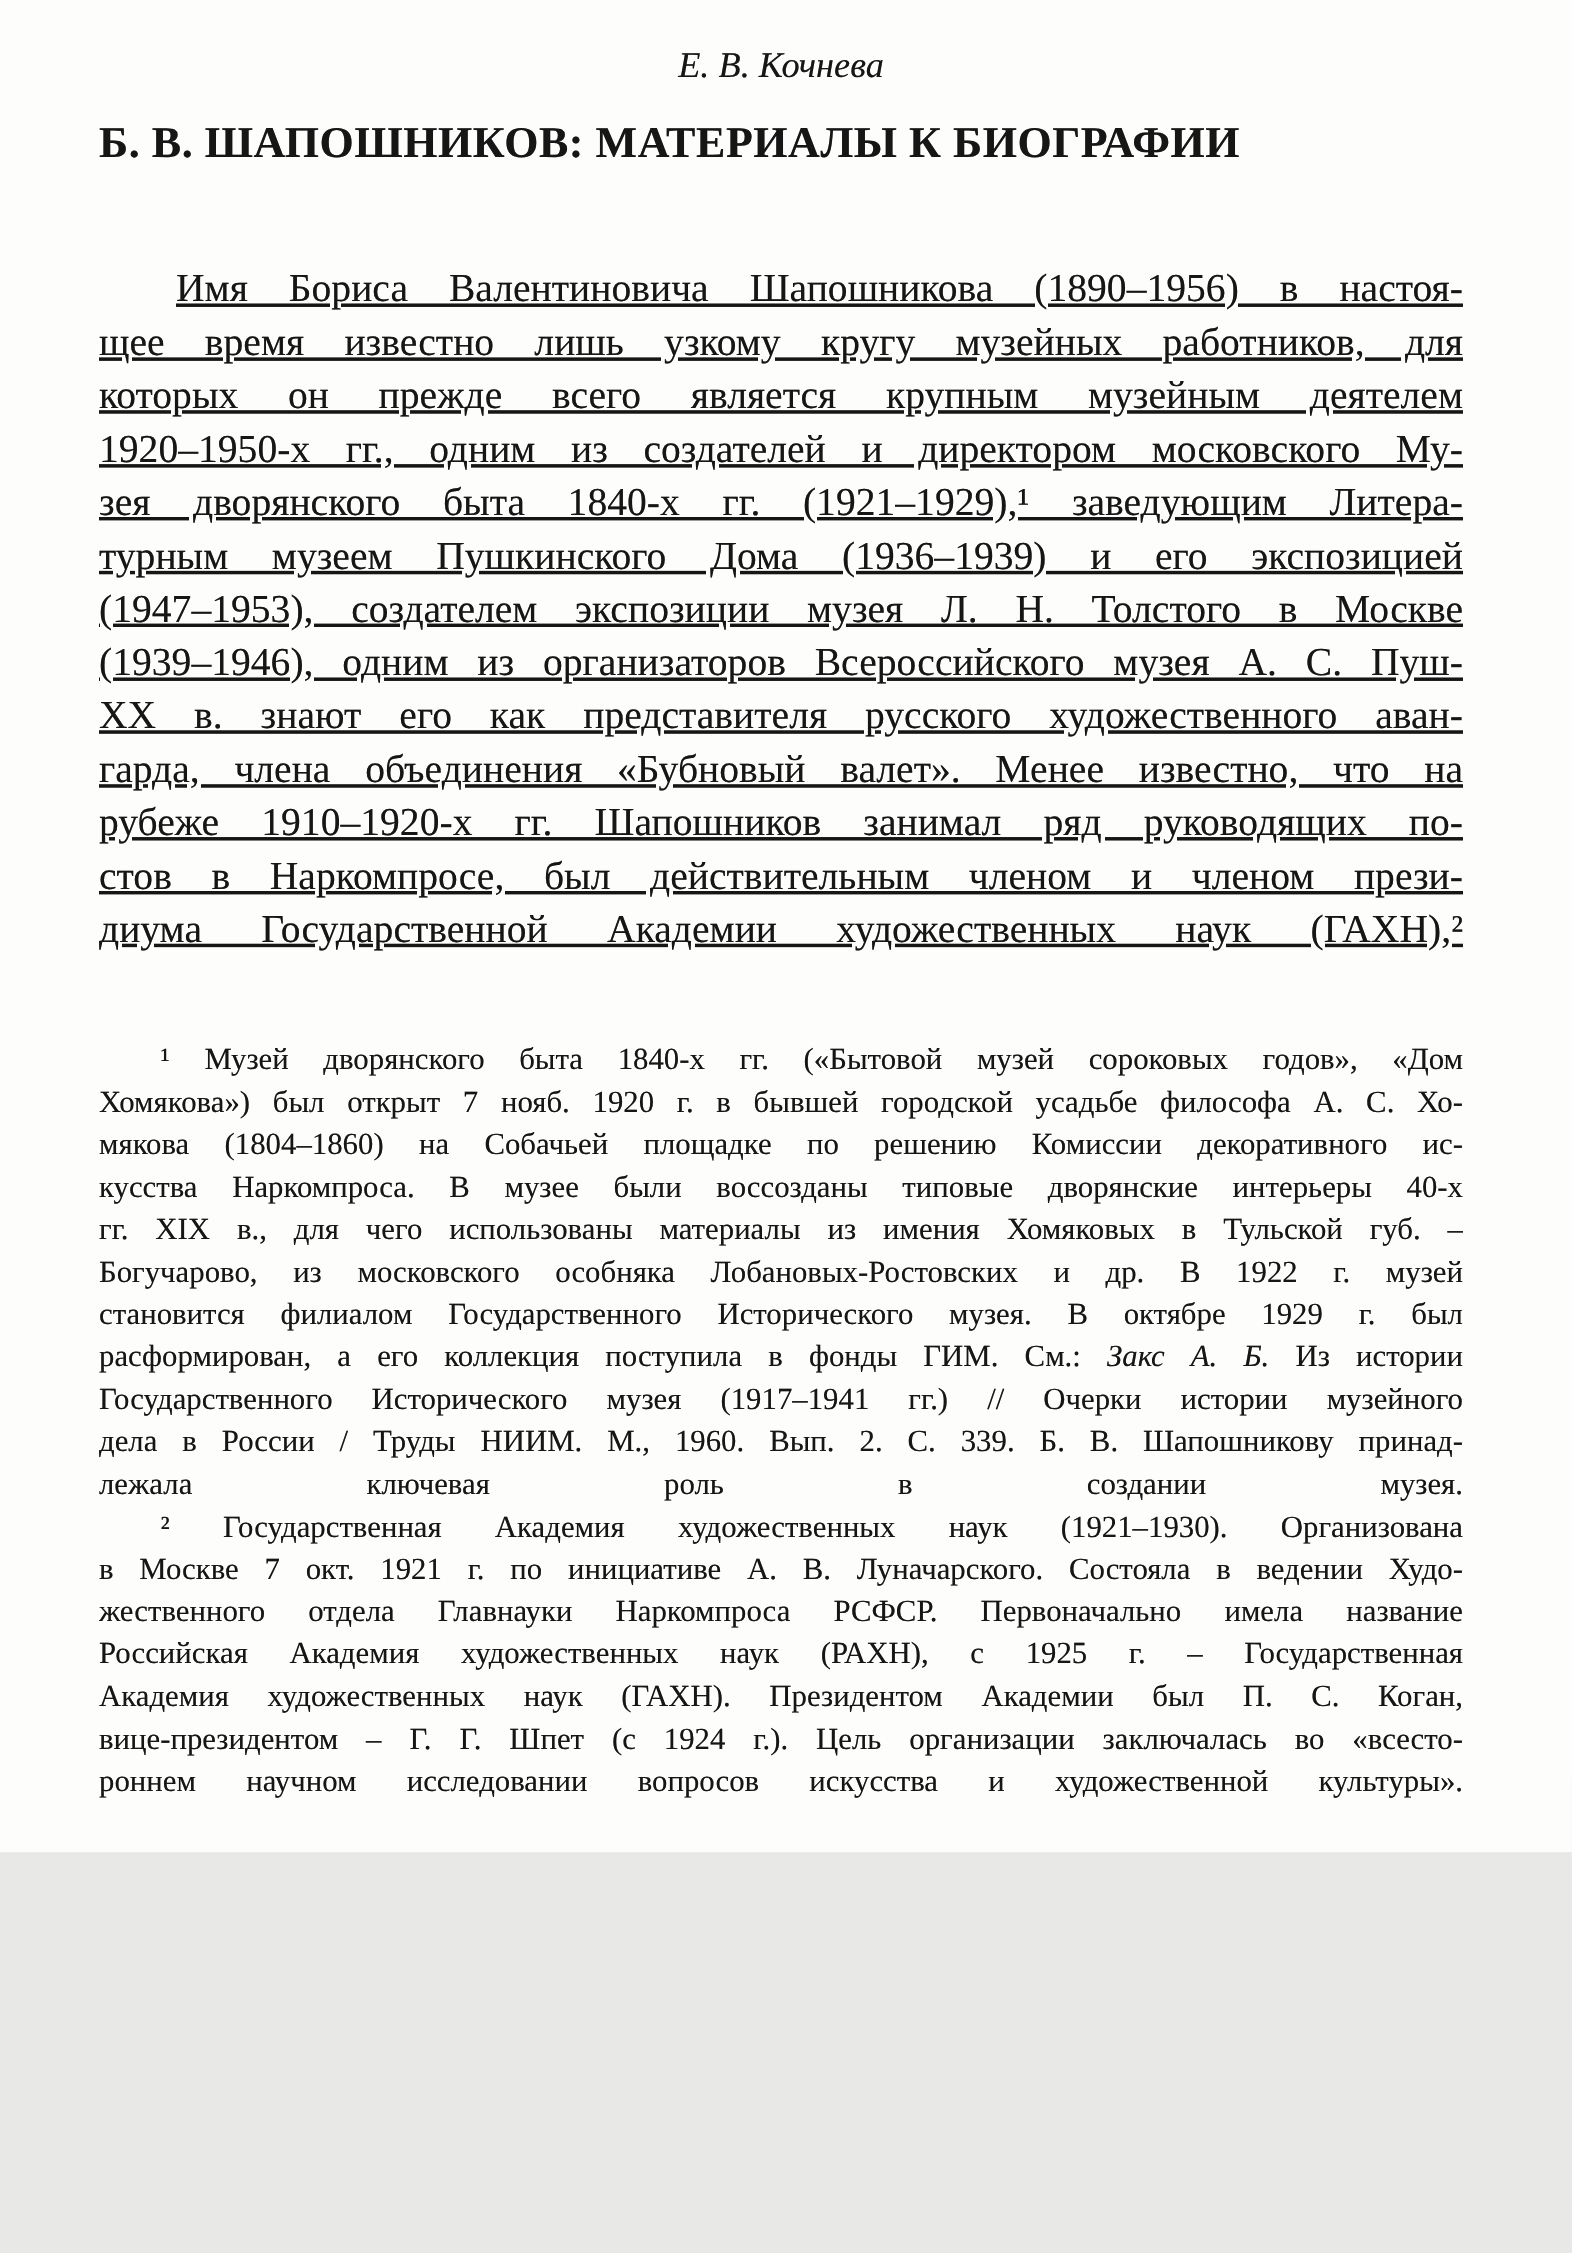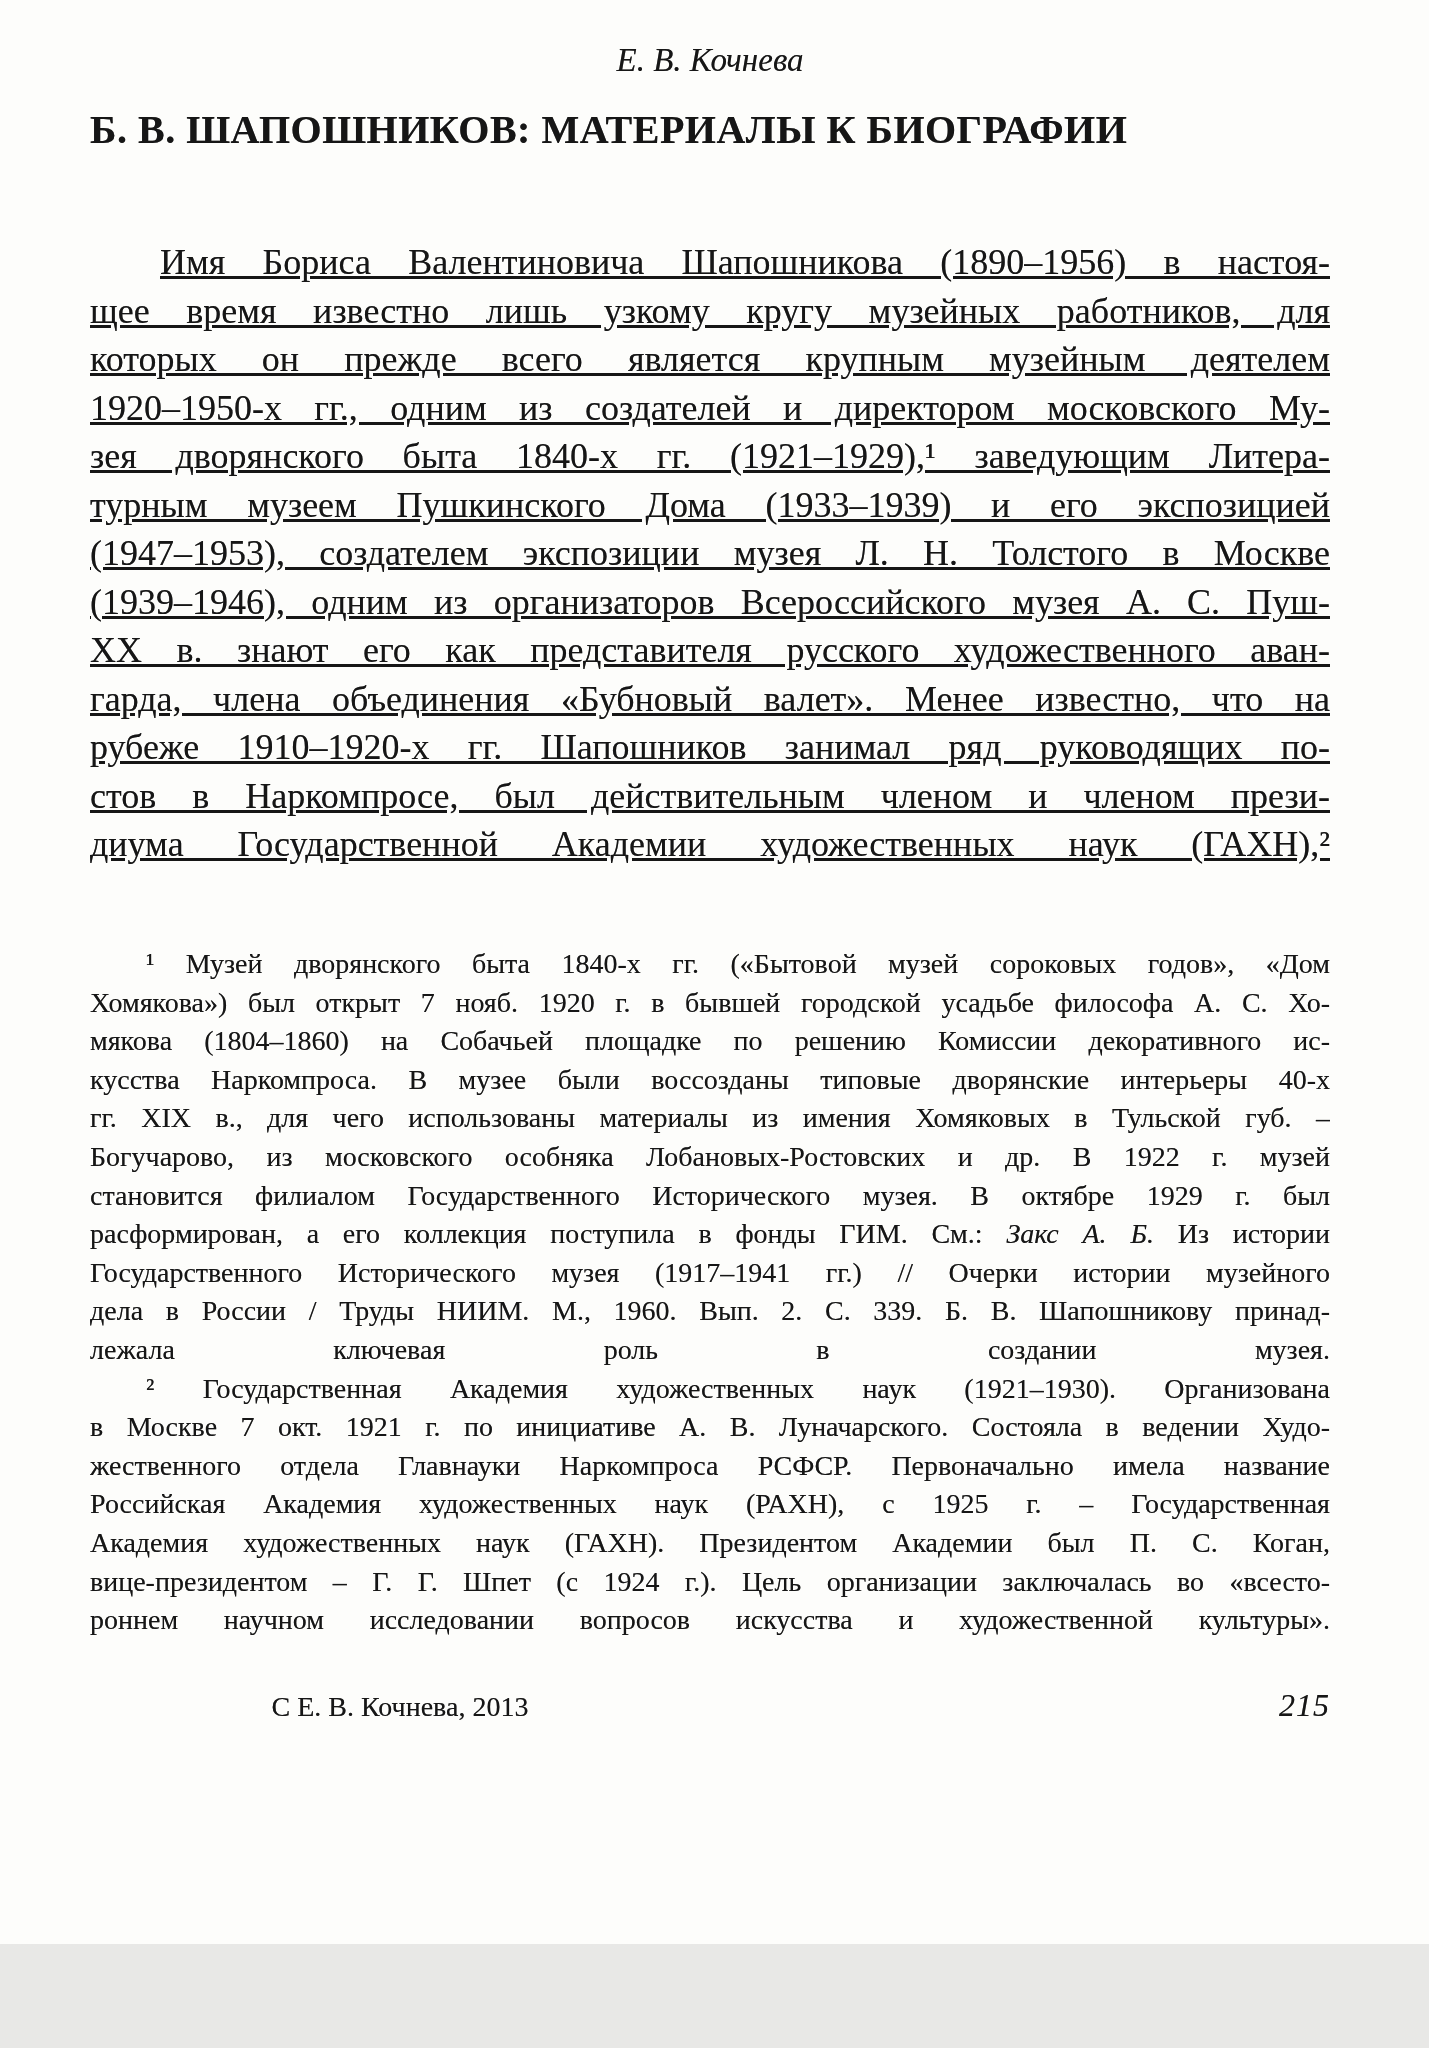--- a/index.html
+++ b/index.html
@@ -1,18 +1,18 @@
 <!DOCTYPE html>
 <html><head>
 <meta charset="utf-8">
 <style>
   html,body{margin:0;padding:0;background:#e8e8e6;}
   .page{
     position:relative;
-    width:1429px;height:1944px;
+    width:1429px;height:1684px;
     background:#fdfdfb;
     font-family:"Liberation Serif", serif;
     color:#161616;
     overflow:hidden;
     text-shadow:0 0 .5px rgba(20,20,20,.55);
   }
   .author{
     position:absolute;top:40px;left:90px;width:1240px;
     text-align:center;font-style:italic;font-size:33px;line-height:40px;
   }
@@ -61,21 +61,21 @@
   <div class="author">Е. В. Кочнева</div>
 
   <div class="title">Б. В. ШАПОШНИКОВ: МАТЕРИАЛЫ К БИОГРАФИИ</div>
 
   <div class="body-block">
     <div class="line indent">Имя Бориса Валентиновича Шапошникова (1890–1956) в настоя-</div>
     <div class="line">щее время известно лишь узкому кругу музейных работников, для</div>
     <div class="line">которых он прежде всего является крупным музейным деятелем</div>
     <div class="line">1920–1950-х гг., одним из создателей и директором московского Му-</div>
     <div class="line">зея дворянского быта 1840-х гг. (1921–1929),¹ заведующим Литера-</div>
-    <div class="line">турным музеем Пушкинского Дома (1933–1939) и его экспозицией</div>
+    <div class="line">турным музеем Пушкинского Дома (1936–1939) и его экспозицией</div>
     <div class="line">(1947–1953), создателем экспозиции музея Л. Н. Толстого в Москве</div>
     <div class="line">(1939–1946), одним из организаторов Всероссийского музея А. С. Пуш-</div>
     <div class="line">XX в. знают его как представителя русского художественного аван-</div>
     <div class="line">гарда, члена объединения «Бубновый валет». Менее известно, что на</div>
     <div class="line">рубеже 1910–1920-х гг. Шапошников занимал ряд руководящих по-</div>
     <div class="line">стов в Наркомпросе, был действительным членом и членом прези-</div>
     <div class="line">диума Государственной Академии художественных наук (ГАХН),²</div>
   </div>
 
   <div class="fn-block">

